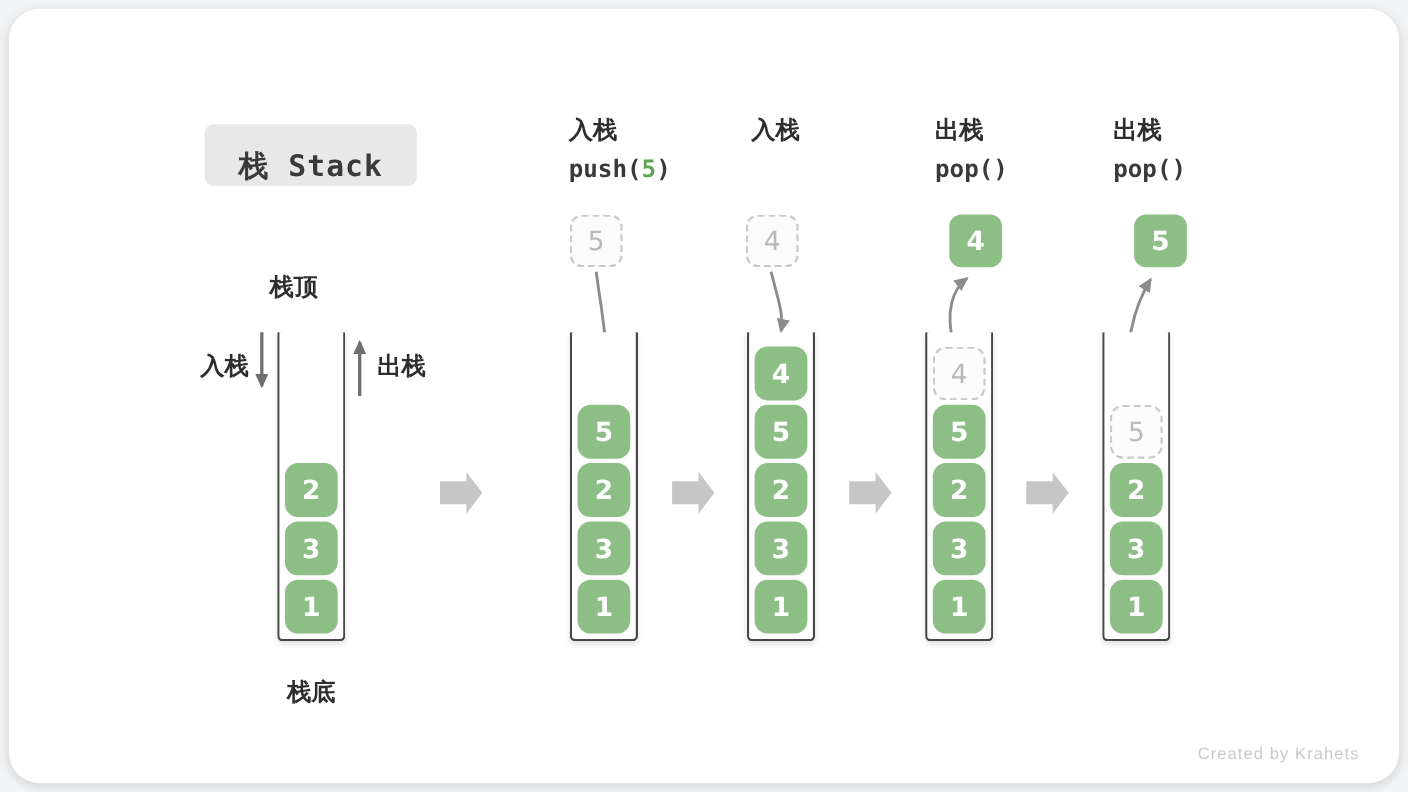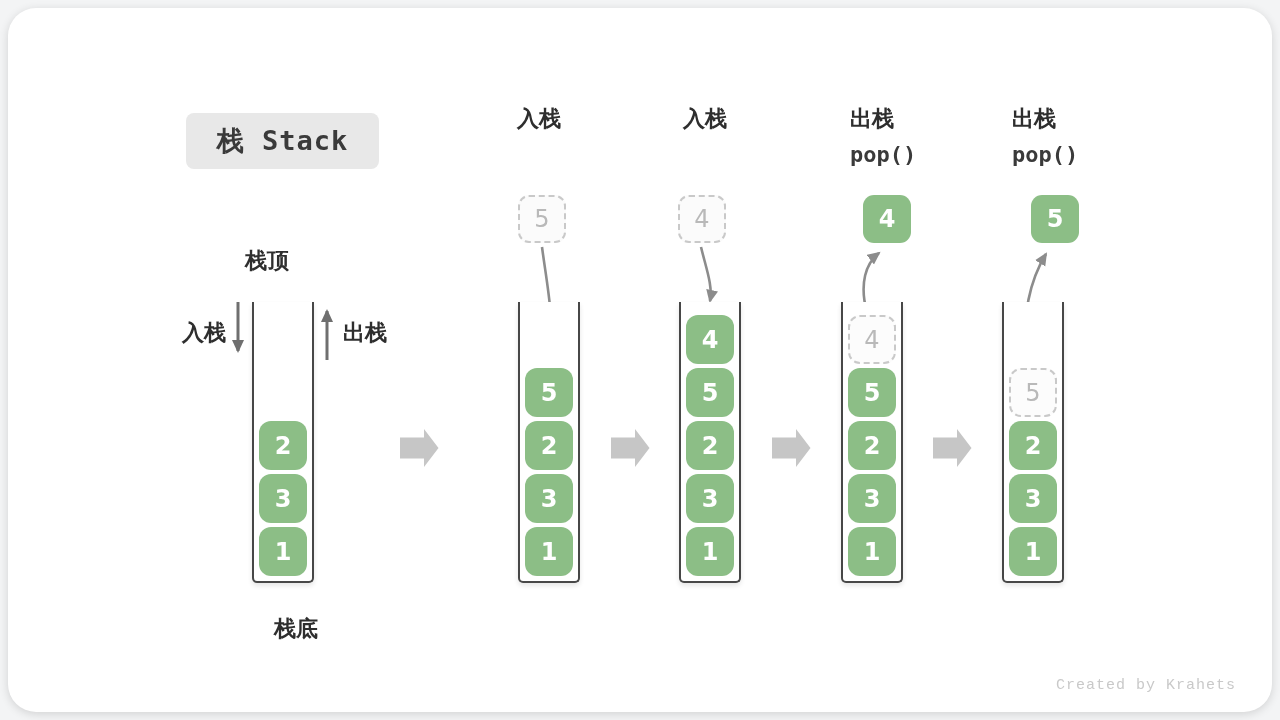--- a/index.html
+++ b/index.html
@@ -15,21 +15,21 @@
     background: #ffffff;
     border-radius: 28px;
     box-shadow: 0 2px 10px rgba(0,0,0,0.14);
   }
   
   .title-box {
     position: absolute; left: 178px; top: 105px;
     width: 193px; height: 56px;
     background: #e8e8e8;
     border-radius: 8px;
-    display: flex; align-items: center; justify-content: center;
+    display: flex; align-items: flex-end; justify-content: center;
     font-family: "DejaVu Sans Mono", monospace;
     font-size: 27px; font-weight: 600; color: #3a3a3a;
     letter-spacing: 1px;
   }
   
   .op { position: absolute; top: 98px; width: 160px; }
   .op-cn {
     font-size: 22px; font-weight: 700; color: #2e2e2e;
     line-height: 26px; margin-bottom: 10px;
   }
@@ -90,21 +90,21 @@
   .lbl.center { width: 62px; text-align: center; }
   
   svg.overlay {
     position: absolute; left: 0; top: 0;
     width: 1264px; height: 704px;
     pointer-events: none;
   }
   
   .watermark {
     position: absolute; right: 36px; top: 669px;
-    font-family: Liberation Mono, monospace;
+    font-family: Liberation Sans, sans-serif;
     font-size: 15px; color: #c9c9c9;
     letter-spacing: 1px;
   }
 </style>
 </head>
 <body>
 
 <div class="card">
 
   <svg class="overlay" viewBox="0 0 1264 704">
@@ -132,20 +132,21 @@
     <polygon points="764,429.5 788,429.5 788,421 802.5,440 788,459 788,450.5 764,450.5" fill="#c6c6c6"></polygon>
     <polygon points="925,429.5 949,429.5 949,421 963.5,440 949,459 949,450.5 925,450.5" fill="#c6c6c6"></polygon>
   </svg>
 
   <div class="title-box">
     <span>栈 Stack</span>
   </div>
 
   <div class="op" style="left:509px">
     <div class="op-cn">入栈</div>
+    <div class="op-code"><span>push(</span><span class="arg">5</span><span>)</span></div>
   </div>
   <div class="op" style="left:675px">
     <div class="op-cn">入栈</div>
   </div>
   <div class="op" style="left:842px">
     <div class="op-cn">出栈</div>
     <div class="op-code"><span>pop(</span><span class="arg"></span><span>)</span></div>
   </div>
   <div class="op" style="left:1004px">
     <div class="op-cn">出栈</div>
@@ -195,19 +196,19 @@
   </div>
 
   <div class="col" style="left:994px">
     <div class="cell ghost">5</div>
     <div class="cell">2</div>
     <div class="cell">3</div>
     <div class="cell">1</div>
   </div>
 
   <div class="lbl center" style="left:228px; top:238px">栈顶</div>
-  <div class="lbl center" style="left:257px; top:606px">栈底</div>
+  <div class="lbl center" style="left:244px; top:606px">栈底</div>
   <div class="lbl" style="left:174px; top:310px">入栈</div>
   <div class="lbl" style="left:335px; top:310px">出栈</div>
 
   <div class="watermark">Created by Krahets</div>
 
 </div>
 
 </body></html>

